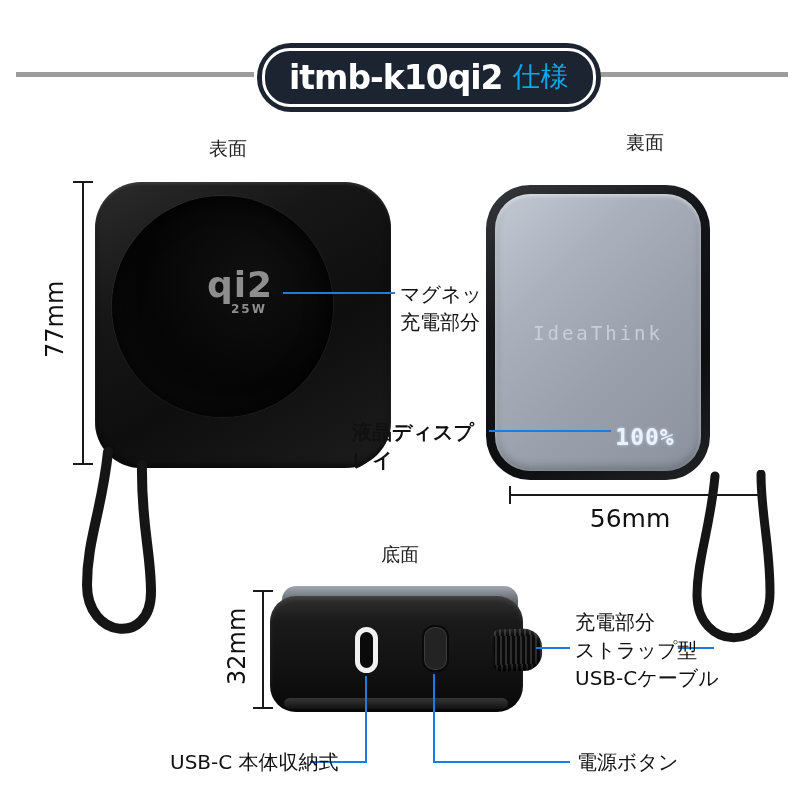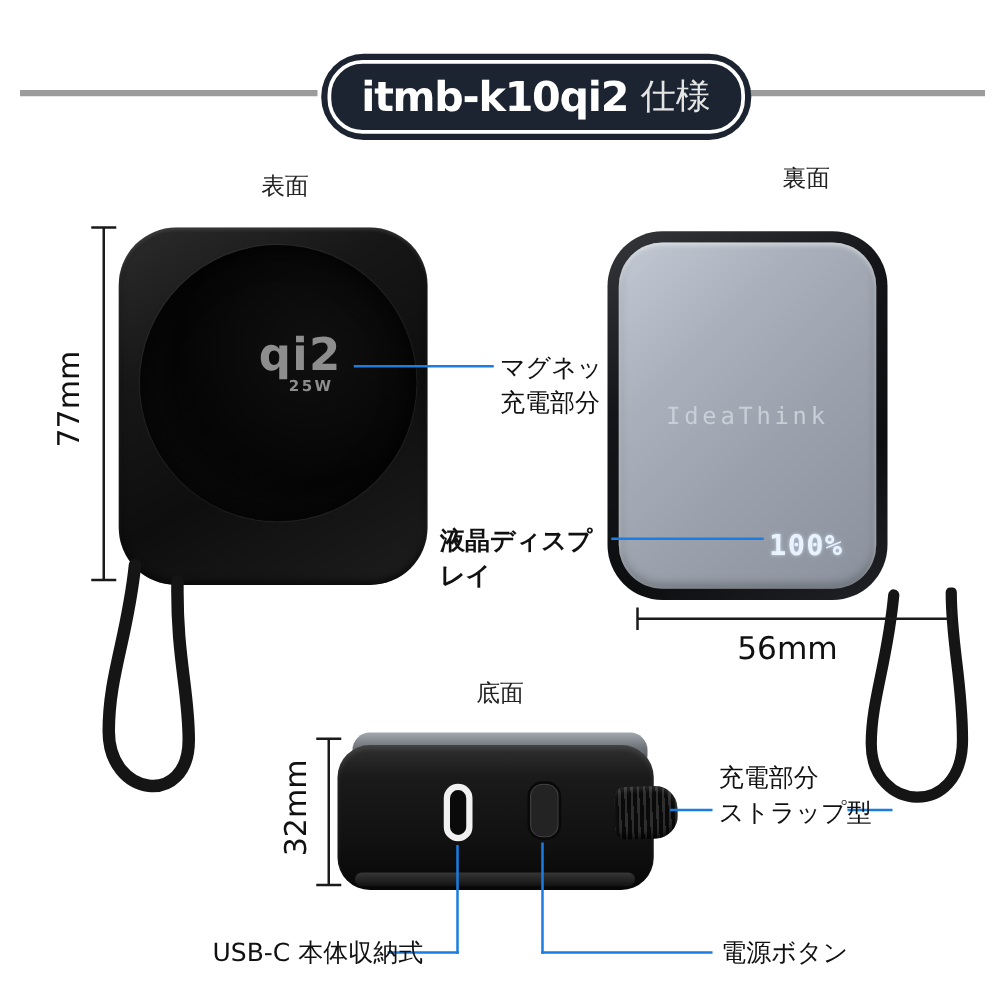--- a/index.html
+++ b/index.html
@@ -16,41 +16,41 @@
   .divider.right { left:548px; width:240px; }
   .pill {
     position:absolute; left:257px; top:43px; background:#1b2430;
     border-radius:34px; padding:5px;
   }
   .pill-inner {
     border:3px solid #ffffff; border-radius:28px; padding:7px 24px;
     display:flex; align-items:flex-start; gap:10px; white-space:nowrap;
   }
   .pill-model { color:#fff; font-weight:bold; font-size:33px; letter-spacing:-1px; }
-  .pill-suffix { color:#e5e5e5; font-size:28px; }
+  .pill-suffix { color:#0ea5e9; font-size:28px; }
 
   
   .view-label { position:absolute; font-size:19px; color:#222; text-align:center; }
 
   
   .dim-line-v { position:absolute; width:2px; background:#1a1a1a; }
   .dim-line-h { position:absolute; height:2px; background:#1a1a1a; }
   .dim-cap-h { position:absolute; width:20px; height:2px; background:#1a1a1a; }
   .dim-cap-v { position:absolute; width:2px; height:18px; background:#1a1a1a; }
   .dim-text { position:absolute; font-size:24px; color:#111; text-align:center; }
   .rot { transform:rotate(-90deg); }
 
   
   .bl-h { position:absolute; height:2px; background:#1b7ce2; }
   .bl-v { position:absolute; width:2px; background:#1b7ce2; }
   .ann { position:absolute; font-size:20px; color:#111; line-height:28px; }
 
   
   .front-device {
-    position:absolute; left:95px; top:182px; width:247px; height:286px;
+    position:absolute; left:95px; top:182px; width:296px; height:286px;
     border-radius:46px;
     background:linear-gradient(150deg,#2c2c2c 0%,#171717 30%,#0e0e0e 60%,#1d1d1d 100%);
     box-shadow:inset 0 2px 3px rgba(255,255,255,.12), inset 0 -3px 6px rgba(0,0,0,.6);
   }
   .magnet-circle {
     position:absolute; left:17px; top:14px; width:221px; height:221px; border-radius:50%;
     background:radial-gradient(circle at 62% 38%, #101010 0%, #050505 55%, #0b0b0b 80%, #1a1a1a 100%);
     box-shadow:0 0 0 1px rgba(255,255,255,.05), inset 0 0 24px rgba(0,0,0,.9);
   }
   .qi-logo { position:absolute; left:112px; top:86px; color:#8e8e8e; }
@@ -184,20 +184,21 @@
     <div class="power-btn"></div>
     <div class="bottom-gloss-bottom"></div>
   </div>
   <div class="ribbed-cable"></div>
 
   <div class="bl-h" style="left:536px; top:647px; width:34px;"></div>
   <div class="bl-h" style="left:678px; top:647px; width:36px;"></div>
   <div class="ann" style="left:575px; top:608px;">
     <div>充電部分</div>
     <div>ストラップ型</div>
+    <div>USB-Cケーブル</div>
   </div>
 
   <div class="bl-v" style="left:365px; top:676px; height:87px;"></div>
   <div class="bl-h" style="left:310px; top:761px; width:57px;"></div>
   <div class="ann" style="left:170px; top:748px;">USB-C 本体収納式</div>
 
   <div class="bl-v" style="left:433px; top:674px; height:89px;"></div>
   <div class="bl-h" style="left:433px; top:761px; width:137px;"></div>
   <div class="ann" style="left:577px; top:748px;">電源ボタン</div>
 

